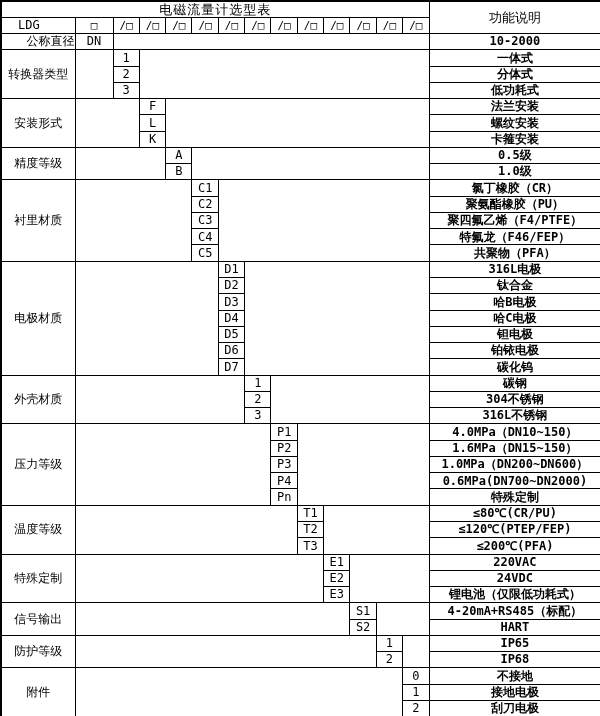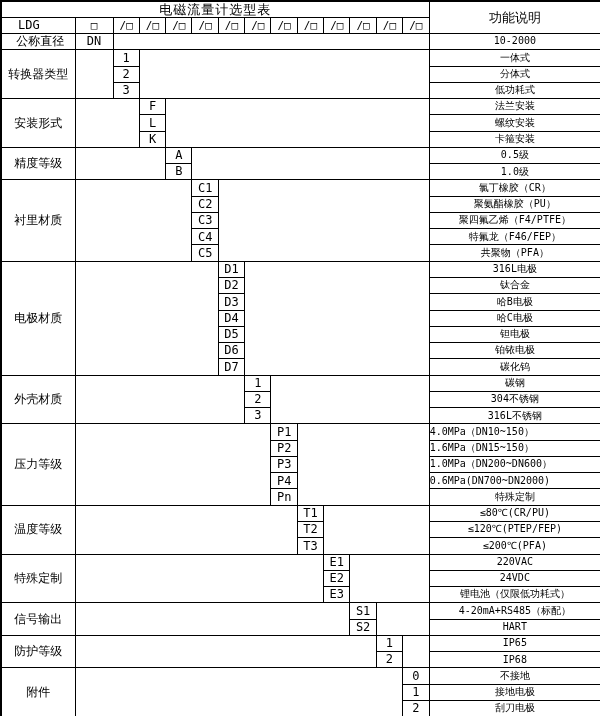--- a/index.html
+++ b/index.html
@@ -6,25 +6,25 @@
   table.sel{border-collapse:collapse;table-layout:fixed;width:600px;height:716px;
     border:2px solid #000;background:#fff;color:#000;
     font-family:"DejaVu Sans Mono","Liberation Mono",monospace;font-size:12px;}
   td{border:1px solid #000;padding:0;margin:0;text-align:center;vertical-align:middle;
      overflow:hidden;white-space:nowrap;line-height:1.05;}
   tr{height:16.27px;}
   td.title{font-size:13px;letter-spacing:1px;}
   td.fh{font-size:13px;margin-left:27px;}
   td.lbl{font-size:12px;}
   td.lbl-left{text-align:left;padding-left:16px;}
-  td.lbl-left2{text-align:center;padding-left:4px;}
+  td.lbl-left2{text-align:right;padding-left:4px;}
   td.code{font-size:12px;}
   td.slot{font-size:11px;}
-  td.desc{font-size:10px;}
-  td.desc.left{text-align:left;padding-left:0;margin-top:24px;}
+  td.desc{font-size:12px;font-weight:bold;}
+  td.desc.left{text-align:center;padding-left:0;margin-top:24px;}
 </style>
 </head>
 <body>
 
 <table class="sel">
 <colgroup>
   <col style="width:74px">
       <col style="width:38px">
   <col style="width:26.33px">
       <col style="width:26.33px">

